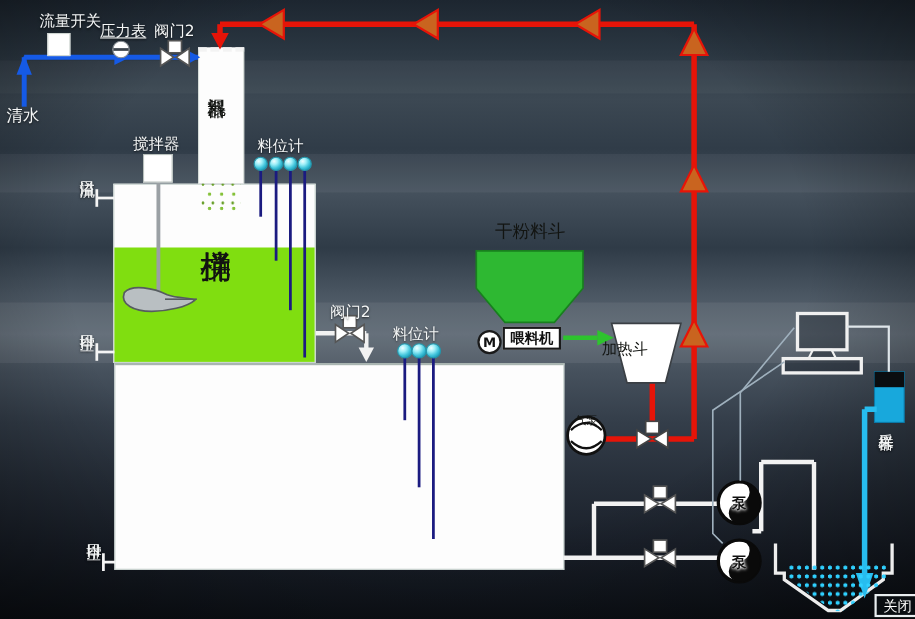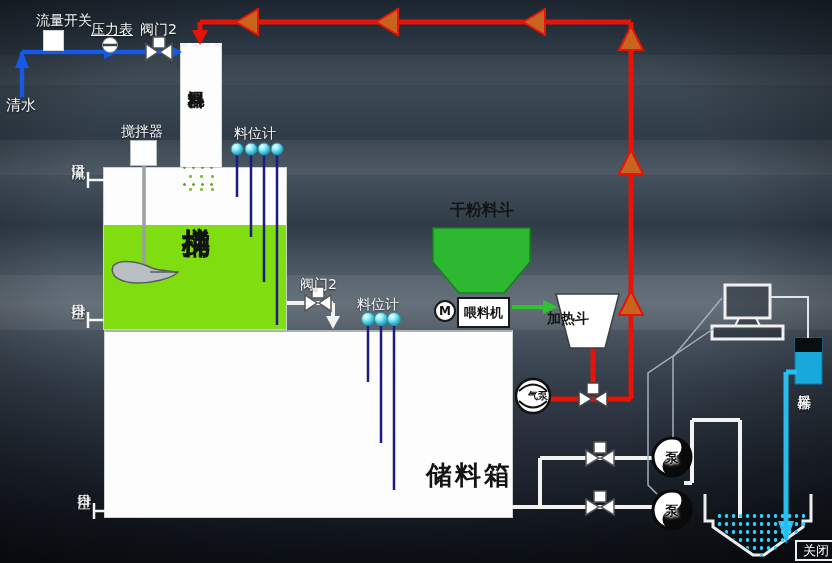--- a/index.html
+++ b/index.html
@@ -24,21 +24,21 @@
     background-position:2px 3px, 6px 9px;
   }
   .column{position:absolute;left:180px;top:43px;width:42px;height:124px;background:#fdfdfd;
     border-left:1px solid #d5dcd8;border-right:1px solid #d5dcd8;border-top:4px dashed #f3f3f3;
     box-sizing:border-box;z-index:2;}
   .speckle-ext{position:absolute;left:183px;top:167px;width:36px;height:30px;z-index:3;}
   svg.layer{position:absolute;left:0;top:0;z-index:5;}
   .box{position:absolute;background:#fff;box-sizing:border-box;z-index:6;}
   .l{position:absolute;color:#f4f6f6;font-size:14px;line-height:1.2;white-space:nowrap;
      text-shadow:0 1px 2px rgba(0,0,0,.65);z-index:7;}
-  .dk{color:#121411;text-shadow:none;font-weight:bold;}
+  .dk{color:#121411;text-shadow:none;font-weight:normal;}
   .vert{writing-mode:vertical-rl;text-orientation:upright;letter-spacing:1px;}
   .funnel-liquid{position:absolute;left:716px;top:512px;width:92px;height:44px;z-index:6;
     background-image:radial-gradient(circle, #2fd0ff 1.6px, transparent 2.1px);
     background-size:7px 8px;
     clip-path:polygon(0 0,100% 0,100% 32%,54% 100%,46% 100%,0 32%);}
   .btn-close{position:absolute;left:795px;top:540px;width:42px;height:21px;z-index:9;
     background:#0a0e12;border:2px solid #e9eef0;box-sizing:border-box;display:flex;
     align-items:center;justify-content:center;color:#fff;font-size:13px;cursor:pointer;}
   .circ{border-radius:50%;display:flex;align-items:center;justify-content:center;}
   .pump-char{position:absolute;width:24px;text-align:center;font-size:13px;font-weight:bold;
@@ -58,21 +58,21 @@
   <div class="liquid" style="left:104px;top:225px;width:182px;height:104px;"></div>
   <div class="tank" style="left:104px;top:330px;width:409px;height:188px;border-top:2px solid #a9b5b1;"></div>
   <div class="column dots"></div>
   <div class="speckle-ext dots"></div>
 
   <div class="box" style="left:43px;top:30px;width:21px;height:21px;border:1px solid #cfd6d2;"></div>
   <div class="box" style="left:130px;top:140px;width:27px;height:26px;border:1px solid #b8c0bc;"></div>
   <div class="box circ" style="left:434px;top:300px;width:22px;height:22px;border:2px solid #1a1a1a;font-size:12px;font-weight:bold;color:#111;">
     <span>M</span>
   </div>
-  <div class="box" style="left:457px;top:297px;width:53px;height:31px;border:2px solid #1a1a1a;display:flex;align-items:center;justify-content:center;font-size:13px;font-weight:bold;color:#111;">
+  <div class="box" style="left:457px;top:297px;width:53px;height:21px;border:2px solid #1a1a1a;display:flex;align-items:center;justify-content:center;font-size:13px;font-weight:bold;color:#111;">
     <span>喂料机</span>
   </div>
 
   <svg class="layer" width="832" height="563" viewBox="0 0 832 563">
     <defs>
       <radialGradient id="ballGrad" cx="35%" cy="30%" r="75%">
         <stop offset="0%" stop-color="#f0feff"></stop>
         <stop offset="35%" stop-color="#9ceef8"></stop>
         <stop offset="70%" stop-color="#3fc3da"></stop>
         <stop offset="100%" stop-color="#1897b4"></stop>
@@ -250,22 +250,21 @@
   <div class="l dk vert" style="left:186px;top:76px;font-size:17px;">混料器</div>
   <div class="l" style="left:121px;top:124px;font-family:Liberation Mono, monospace;">搅拌器</div>
   <div class="l" style="left:234px;top:125px;">料位计</div>
   <div class="l vert" style="left:70px;top:153px;">溢流口</div>
   <div class="l dk vert" style="left:179px;top:205px;font-size:28px;">搅拌桶</div>
   <div class="l vert" style="left:70px;top:293px;">排空口</div>
   <div class="l" style="left:300px;top:276px;">阀门2</div>
   <div class="l" style="left:357px;top:296px;">料位计</div>
   <div class="l dk" style="left:450px;top:200px;font-size:16px;">干粉料斗</div>
   <div class="l dk" style="left:540px;top:310px;width:56px;text-align:center;font-size:14px;">加热斗</div>
-  <div class="l dk" style="left:518px;top:390px;width:30px;text-align:right;font-size:10px;">气泵</div>
-  <div class="l dk" style="left:426px;top:460px;font-size:26px;letter-spacing:3px;">储料箱</div>
+  <div class="l dk" style="left:518px;top:377px;width:30px;text-align:center;font-size:10px;">气泵</div>
   <div class="l vert" style="left:76px;top:483px;">排空口</div>
   <div class="l vert" style="left:796px;top:383px;">采样器</div>
   <div class="pump-char" style="left:660px;top:449px;">泵</div>
   <div class="pump-char" style="left:660px;top:502px;">泵</div>
 
   <div class="btn-close">
     <span>关闭</span>
   </div>
 
 </div>

